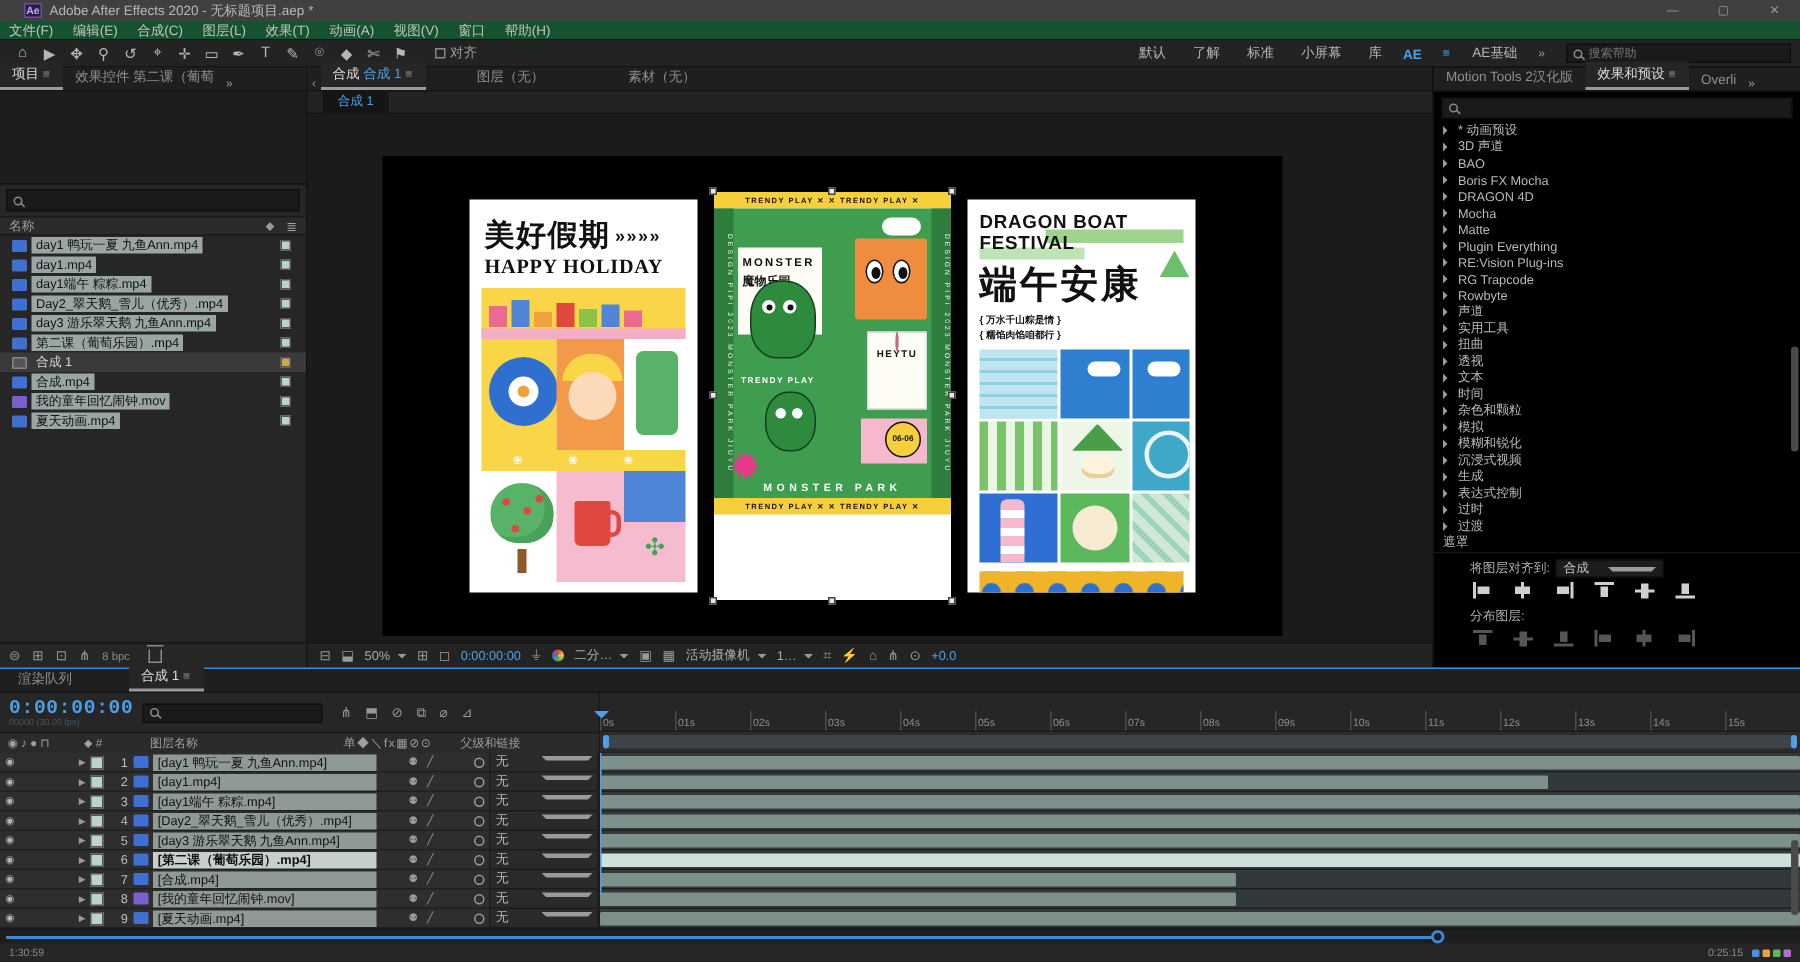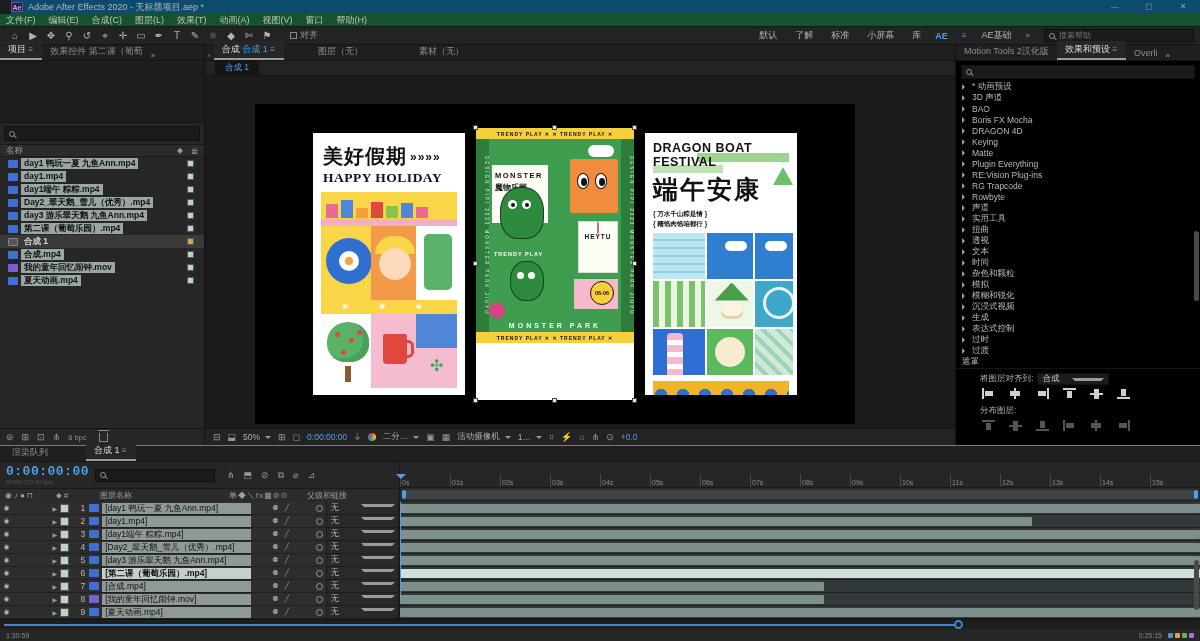--- a/index.html
+++ b/index.html
@@ -1,21 +1,21 @@
 <!DOCTYPE html>
 <html><head>
 <meta charset="utf-8">
 <style>
   * { margin:0; padding:0; box-sizing:border-box; }
   html,body { width:1200px; height:641px; overflow:hidden; }
   body { font-family:"Liberation Sans", sans-serif; background:#1a1a1a; color:#c8c8c8; font-size:10px; }
   .app { position:relative; width:1200px; height:641px; background:#1d1d1d; }
 
   
-  .titlebar { height:14px; background:#0c4a6e; display:flex; align-items:center; padding-left:0; font-size:9px; color:#b8b8b8;margin-left:11px; }
+  .titlebar { height:14px; background:#404040; display:flex; align-items:center; padding-left:16px; font-size:9px; color:#b8b8b8; }
   .ae-logo { width:12px; height:10px; background:#2b2040; color:#c5a3ff; font-size:7px; font-weight:bold; display:flex; align-items:center; justify-content:center; margin-right:5px; border:1px solid #6a4fa0; }
   .win-controls { margin-left:auto; display:flex; }
   .win-controls span { width:34px; text-align:center; font-size:8px; color:#9a9a9a; line-height:14px; }
 
   
   .menubar { height:13px; background:#14532d; display:flex; align-items:center; padding-left:6px; border-bottom:1px solid #161616; }
   .menubar span { font-size:9px; color:#c2c2c2; margin-right:13px; }
 
   
   .toolbar { height:18px; background:#232323; display:flex; align-items:center; border-bottom:1px solid #141414; padding:0 6px; }
@@ -44,21 +44,21 @@
   .left-panel { width:205px; background:#262626; border-right:1px solid #121212; display:flex; flex-direction:column; }
   .proj-preview { height:62px; background:#1d1d1d; border-bottom:1px solid #151515; }
   .proj-search { height:15px; margin:3px 4px; background:#1a1a1a; border:1px solid #101010; display:flex; align-items:center; padding:0 4px; gap:4px; }
   .proj-cols { height:13px; display:flex; align-items:center; background:#2b2b2b; border-top:1px solid #1a1a1a; border-bottom:1px solid #1a1a1a; padding:0 6px; color:#9f9f9f; font-size:8.5px; }
   .proj-cols .spacer { flex:1; }
   .proj-list { flex:1; overflow:hidden; }
   .proj-row { height:13px; display:flex; align-items:center; padding-left:8px; gap:3px; }
   .proj-row .fico { width:10px; height:8px; border-radius:1px; background:#3f6fd0; flex:none; position:relative; }
   .proj-row.mov .fico { background:#7a5fd0; }
   .proj-row.comp .fico { background:#555; border:1px solid #888; }
-  .proj-row .pname { font-size:8.5px; color:#111; background:#9aa6a3; padding:0 3px; line-height:11px; white-space:nowrap; overflow:hidden; max-width:140px;font-weight:bold; }
+  .proj-row .pname { font-size:8.5px; color:#111; background:#9aa6a3; padding:0 3px; line-height:11px; white-space:nowrap; overflow:hidden; max-width:140px; }
   .proj-row.comp { background:#3a3a3a; }
   .proj-row.comp .pname { background:transparent; color:#d5d5d5; }
   .proj-row .sw { margin-left:auto; margin-right:10px; width:7px; height:7px; background:#bcd3cd; border:1px solid #555; flex:none; }
   .proj-row.comp .sw { background:#c9a94f; }
   .proj-footer { height:17px; border-top:1px solid #151515; display:flex; align-items:center; gap:8px; padding:0 6px; color:#9a9a9a; }
   .pf-ic { font-size:9px; color:#9a9a9a; }
   .bpc { font-size:7.5px; color:#8a8a8a; }
   .trash { width:9px; height:9px; border:1px solid #8a8a8a; border-top:none; position:relative; margin-left:4px; }
   .trash::before { content:""; position:absolute; top:-3px; left:-2px; right:-2px; height:1px; background:#8a8a8a; }
 
@@ -625,21 +625,21 @@
               <span>Boris FX Mocha</span>
             </div>
 
             <div class="fx-row">
               <span class="twirl"></span>
               <span>DRAGON 4D</span>
             </div>
 
             <div class="fx-row">
               <span class="twirl"></span>
-              <span>Keying</span>
+              <span>Mocha</span>
             </div>
 
             <div class="fx-row">
               <span class="twirl"></span>
               <span>Matte</span>
             </div>
 
             <div class="fx-row">
               <span class="twirl"></span>
               <span>Plugin Everything</span>

